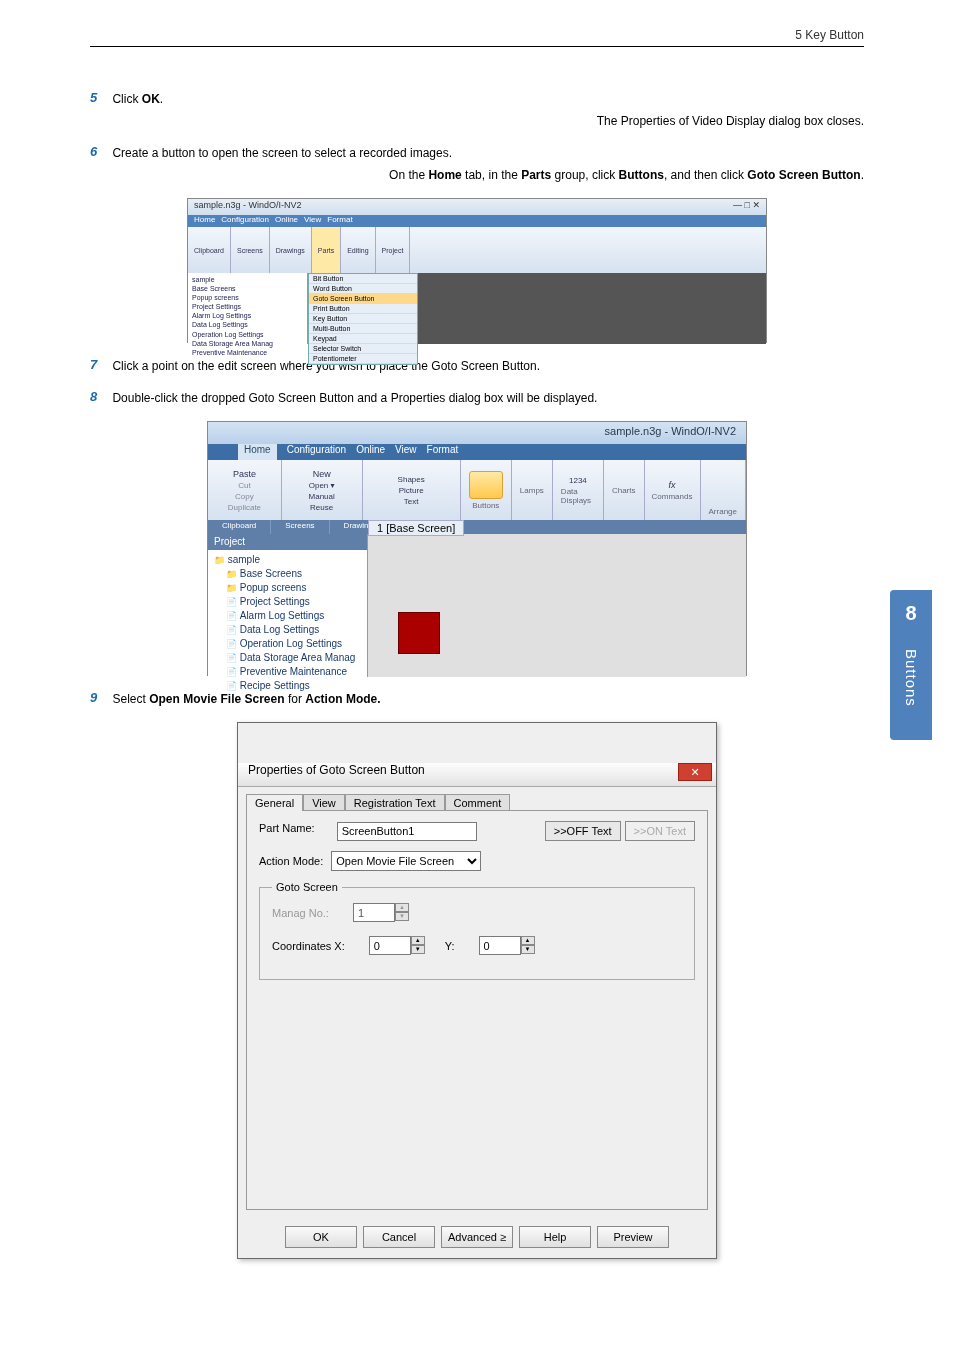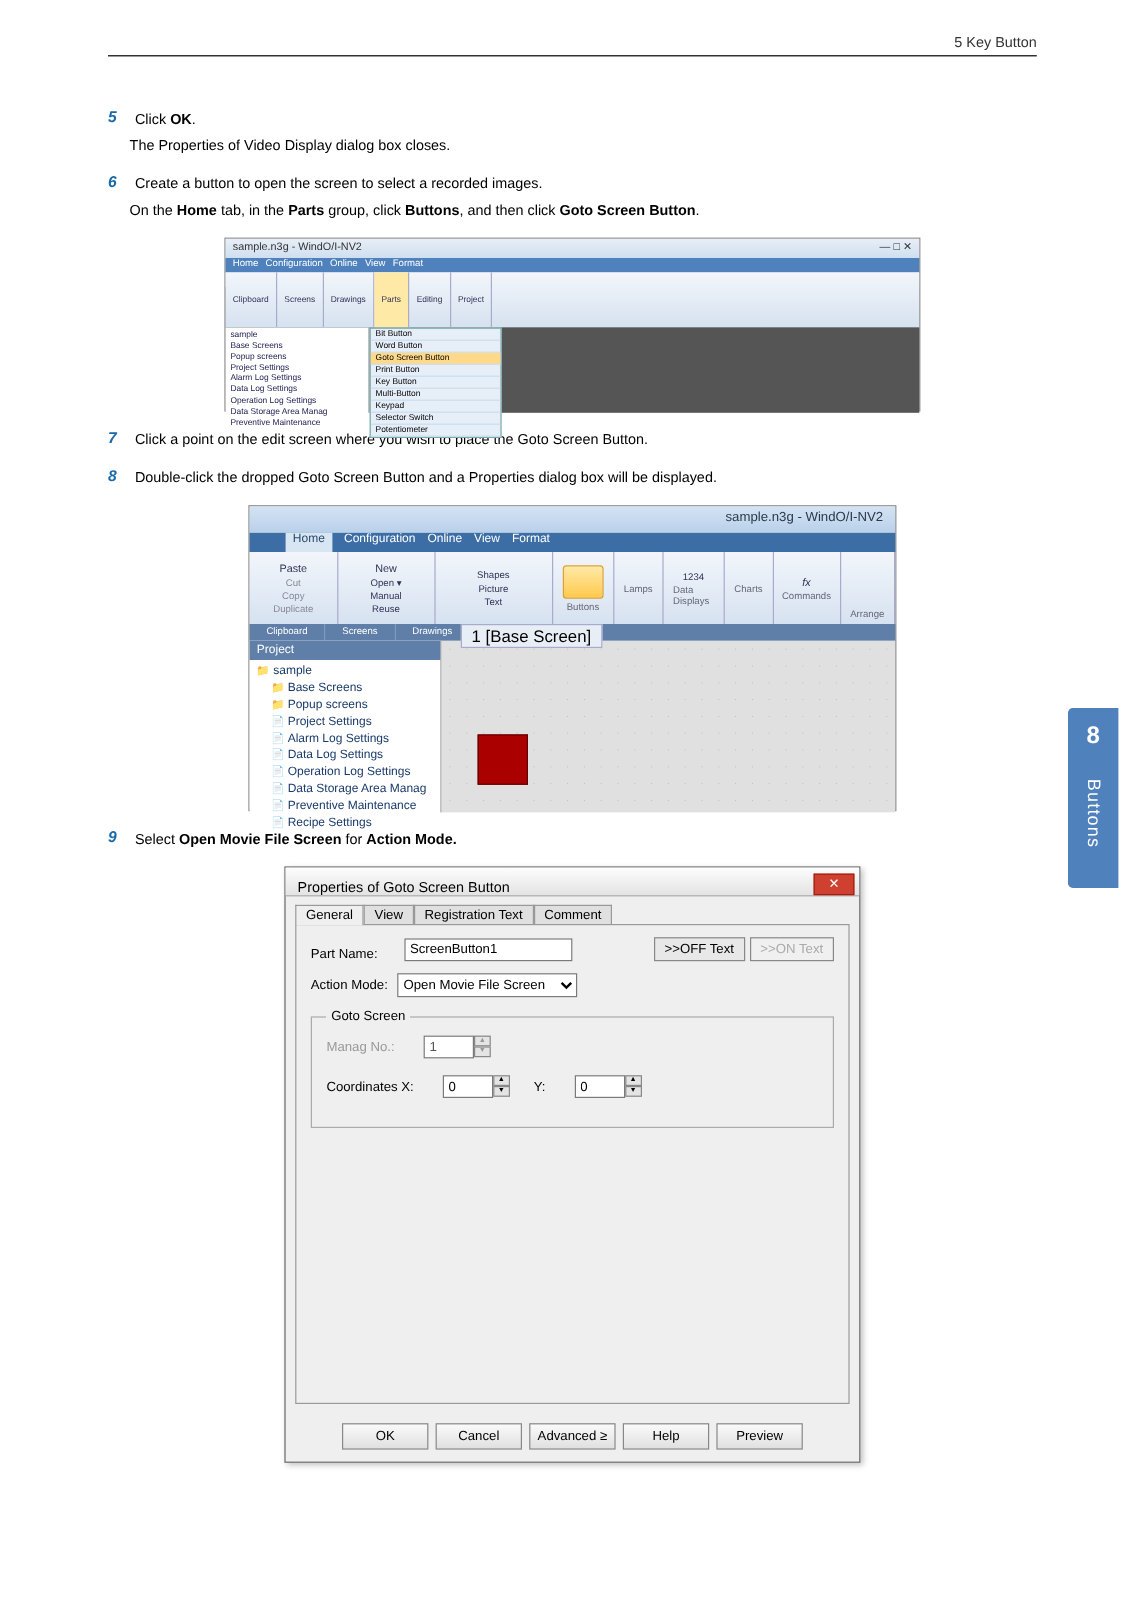--- a/index.html
+++ b/index.html
@@ -5,21 +5,21 @@
   * { box-sizing: border-box; margin: 0; padding: 0; }
   html, body { width: 954px; height: 1350px; font-family: Arial, Helvetica, sans-serif; background: #fff; color: #000; }
   .page { width: 954px; height: 1350px; position: relative; padding: 30px 90px 0 90px; }
   .header-right { position: absolute; top: 28px; right: 90px; font-size: 12px; color: #333; }
   .hr-top { position: absolute; top: 46px; left: 90px; right: 90px; height: 1px; background: #000; }
   .content { margin-top: 60px; }
   .step { margin-bottom: 14px; }
   .step-num { display: inline-block; width: 18px; color: #1a6aaa; font-weight: bold; font-style: italic; font-size: 13px; vertical-align: top; }
   .step-text { display: inline-block; width: 730px; font-size: 12px; line-height: 1.5; vertical-align: top; }
   .step-text b { font-weight: bold; }
-  .step-sub { margin-left: 18px; font-size: 12px; line-height: 1.5; margin-top: 4px; }
+  .step-sub { margin-left: 18px; font-size: 12px; line-height: 1.5; margin-top: 4px; text-align: right; }
   .shot { margin: 10px auto 14px; border: 1px solid #888; background: #f4f4f4; position: relative; }
   .shot1 { width: 580px; height: 145px; background: linear-gradient(#dce6f0, #dce6f0 40px, #444 40px, #444 100%); }
   .shot1 .titlebar { height: 16px; background: linear-gradient(#e8eef6,#cfdff0); font-size: 9px; padding: 1px 6px; color: #333; display:flex; justify-content:space-between; }
   .shot1 .tabs { height: 12px; background: #4f81bd; display:flex; gap:6px; padding-left:6px; }
   .shot1 .tabs span { font-size:8px; color:#fff; }
   .shot1 .ribbon { height: 46px; background: linear-gradient(#f2f6fb,#d6e2f0); display:flex; }
   .shot1 .rgroup { border-right:1px solid #aac; padding:2px 6px; font-size:7px; color:#335; display:flex; flex-direction:column; justify-content:space-around; }
   .shot1 .body { display:flex; height: 71px; }
   .shot1 .tree { width: 120px; background:#fff; border-right:1px solid #999; font-size:7px; padding:2px 4px; line-height:1.3; color:#225; }
   .shot1 .canvas { flex:1; background:#555; position:relative; }
@@ -39,25 +39,25 @@
   .shot2 .footer2 { height:14px; background:#5f7fa8; font-size:8px; color:#fff; display:flex; }
   .shot2 .footer2 span { padding:1px 14px; border-right:1px solid #7a9ac0; }
   .shot2 .body2 { display:flex; height: 143px; }
   .shot2 .tree2 { width: 160px; background:#fff; border-right:1px solid #999; font-size:10px; padding:4px 6px; line-height:1.4; color:#1a3a6a; }
   .shot2 .tree2 .folder::before { content:"📁 "; font-size:9px; }
   .shot2 .tree2 .file::before { content:"📄 "; font-size:9px; }
   .shot2 .tree2 .ind { padding-left:12px; }
   .shot2 .canvas2 { flex:1; background:#e0e0e0;
     background-image: radial-gradient(circle, #bbb 0.6px, transparent 0.6px);
     background-size: 14px 14px; position:relative; }
-  .shot2 .canvas2 .canvtitle { position:absolute; top:-14px; left:16px; font-size:14px; background:#e8eef6; padding:1px 8px; border:1px solid #aac; }
+  .shot2 .canvas2 .canvtitle { position:absolute; top:-14px; left:0; font-size:11px; background:#e8eef6; padding:1px 8px; border:1px solid #aac; }
   .shot2 .placed { position:absolute; top:78px; left:30px; width:42px; height:42px; background:#a00; border:1px solid #600; }
 
   .dialog { width: 480px; margin: 10px auto 0; border:1px solid #6a6a6a; background:#efefef; font-size:11px; box-shadow: 2px 2px 5px rgba(0,0,0,0.25); }
-  .dialog .dtitle { height:24px; background: linear-gradient(#fdfdfd,#e3e3e3); border-bottom:1px solid #aaa; display:flex; justify-content:space-between; align-items:flex-end; padding:0 4px 0 10px; font-size:12px; }
+  .dialog .dtitle { height:24px; background: linear-gradient(#fdfdfd,#e3e3e3); border-bottom:1px solid #aaa; display:flex; justify-content:space-between; align-items:flex-start; padding:0 4px 0 10px; font-size:12px;margin-top:40px; }
   .dialog .close { width:34px; height:18px; background:#d04030; color:#fff; text-align:center; line-height:16px; border:1px solid #a02015; font-size:11px; }
   .dialog .tabsd { display:flex; padding:6px 8px 0 8px; gap:0; }
   .dialog .tabsd span { border:1px solid #999; border-bottom:none; padding:2px 8px; background:#e0e0e0; font-size:11px; position:relative; top:1px; }
   .dialog .tabsd .active { background:#efefef; z-index:2; }
   .dialog .panel { margin:0 8px 8px; border:1px solid #999; border-top:1px solid #999; padding:10px 12px 12px; min-height:400px; background:#efefef; position:relative; }
   .dialog .row { display:flex; align-items:center; gap:8px; margin-bottom:10px; }
   .dialog label { font-size:11px; }
   .dialog input[type=text] { border:1px solid #7a7a7a; height:19px; padding:1px 4px; font-size:11px; background:#fff;margin-left:16px; }
   .dialog select { border:1px solid #7a7a7a; height:20px; font-size:11px; background:#fff; width:150px; }
   .dialog .btns-right { display:flex; gap:4px;padding-left:28px; }
@@ -263,21 +263,21 @@
         <div class="close">✕</div>
       </div>
       <div class="tabsd">
         <span class="active">General</span>
         <span>View</span>
         <span>Registration Text</span>
         <span>Comment</span>
       </div>
       <div class="panel">
         <div class="row" style="justify-content:space-between;">
-          <div style="display:flex;align-items:flex-end;gap:6px;">
+          <div style="display:flex;align-items:flex-start;gap:6px;">
             <label>Part Name:</label>
             <input type="text" style="width: 140px;" value="ScreenButton1">
           </div>
           <div class="btns-right">
             <button>&gt;&gt;OFF Text</button>
             <button disabled="">&gt;&gt;ON Text</button>
           </div>
         </div>
         <div class="row">
           <label>Action Mode:</label>

